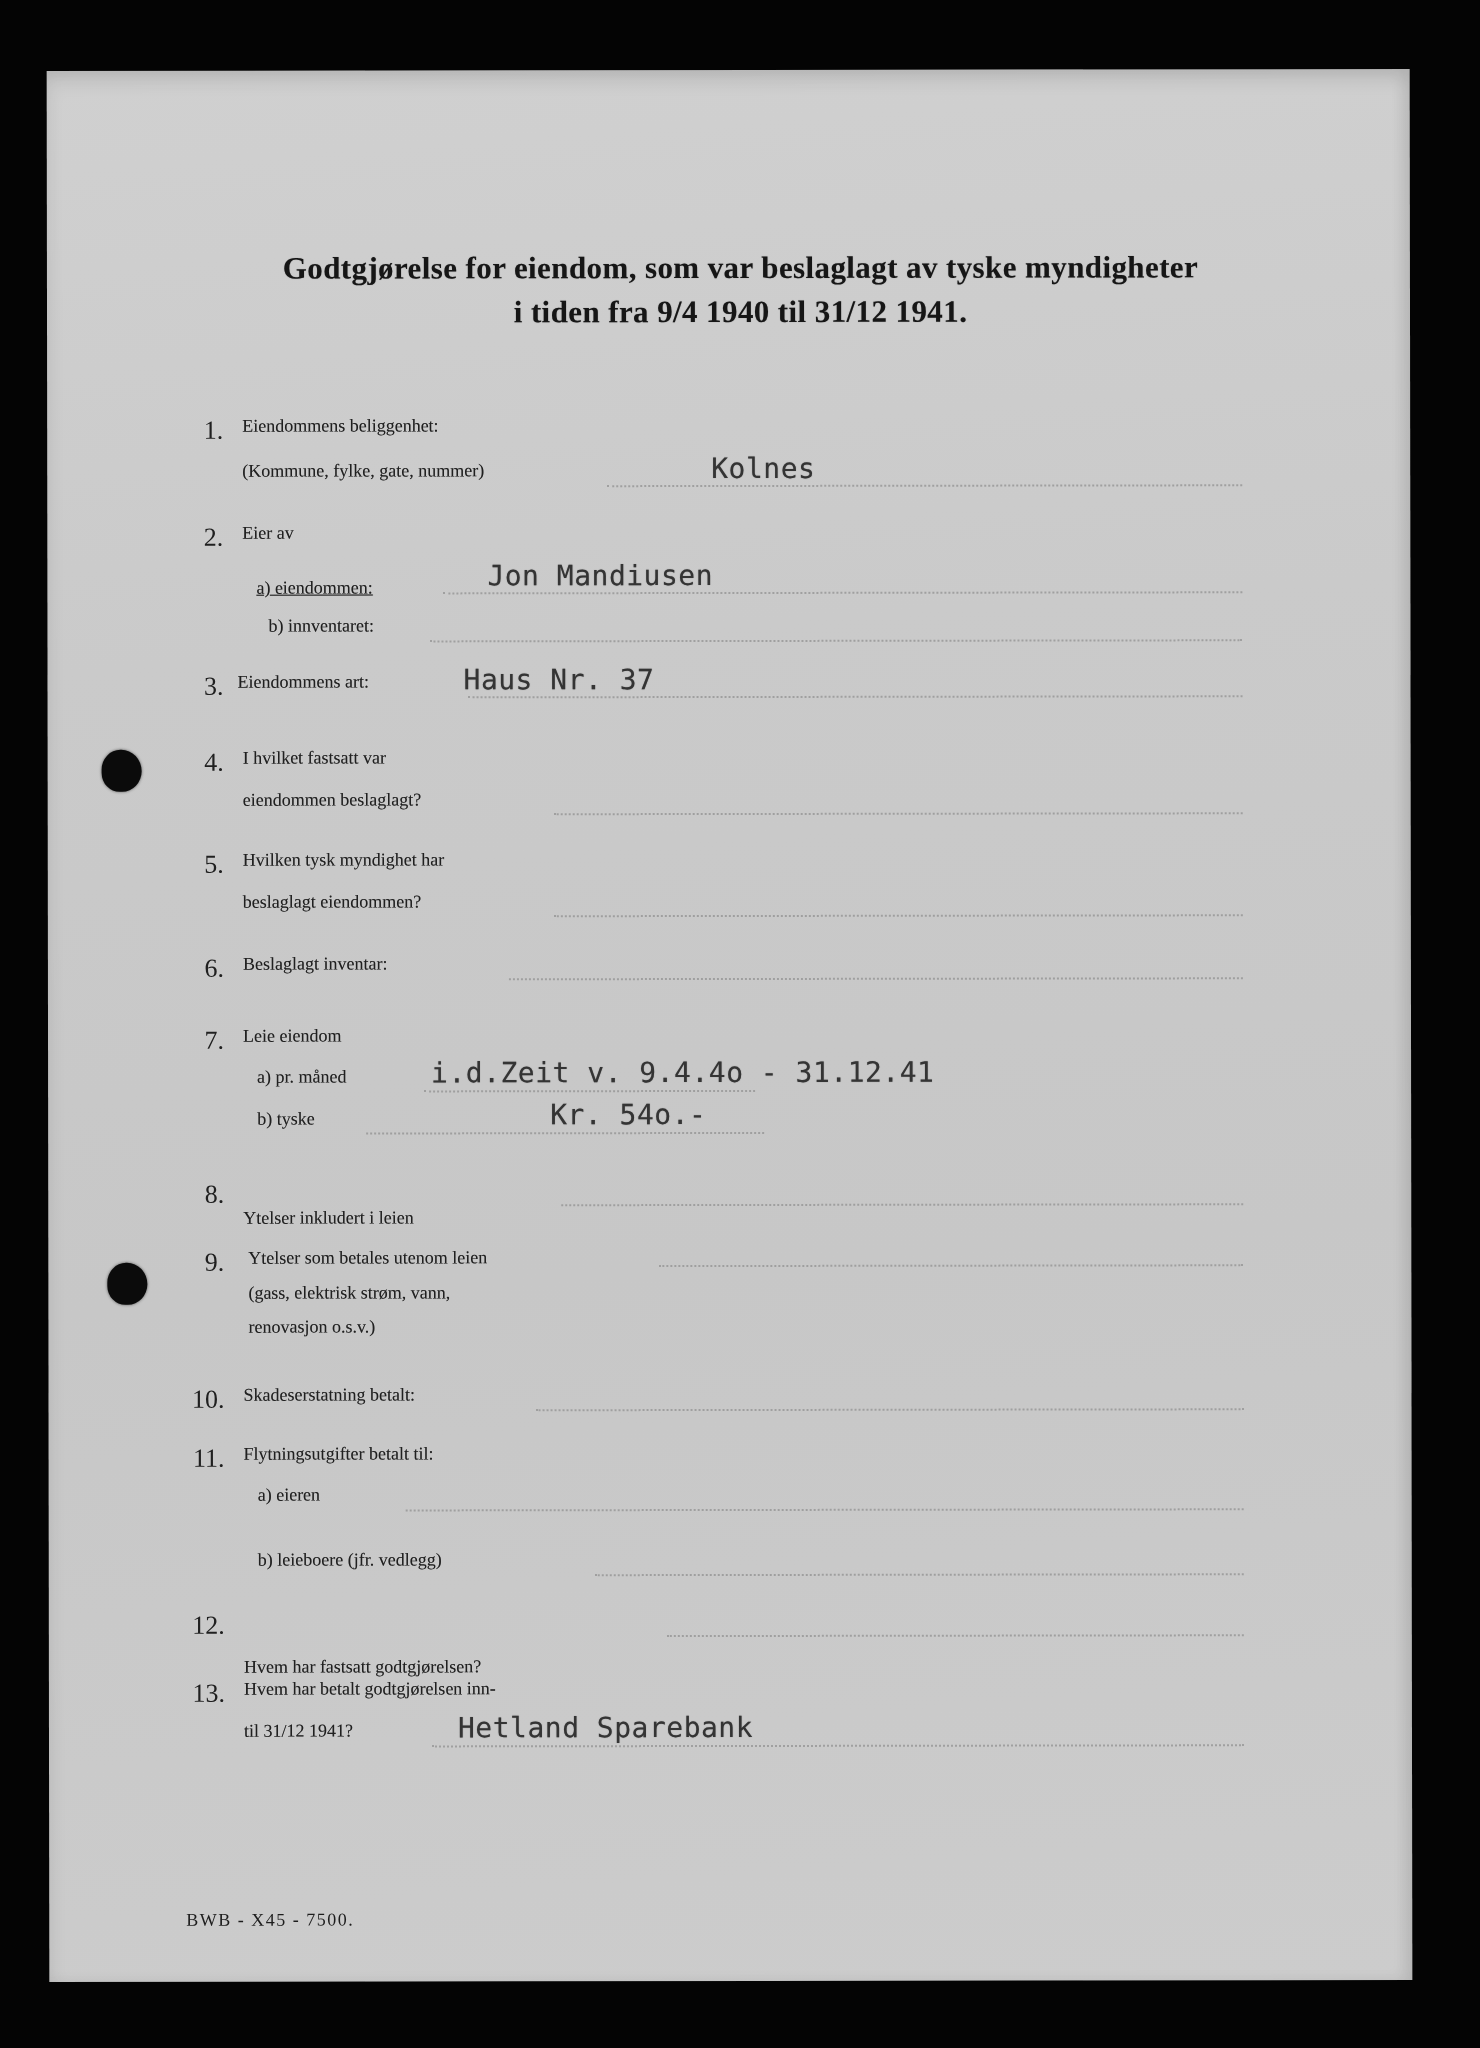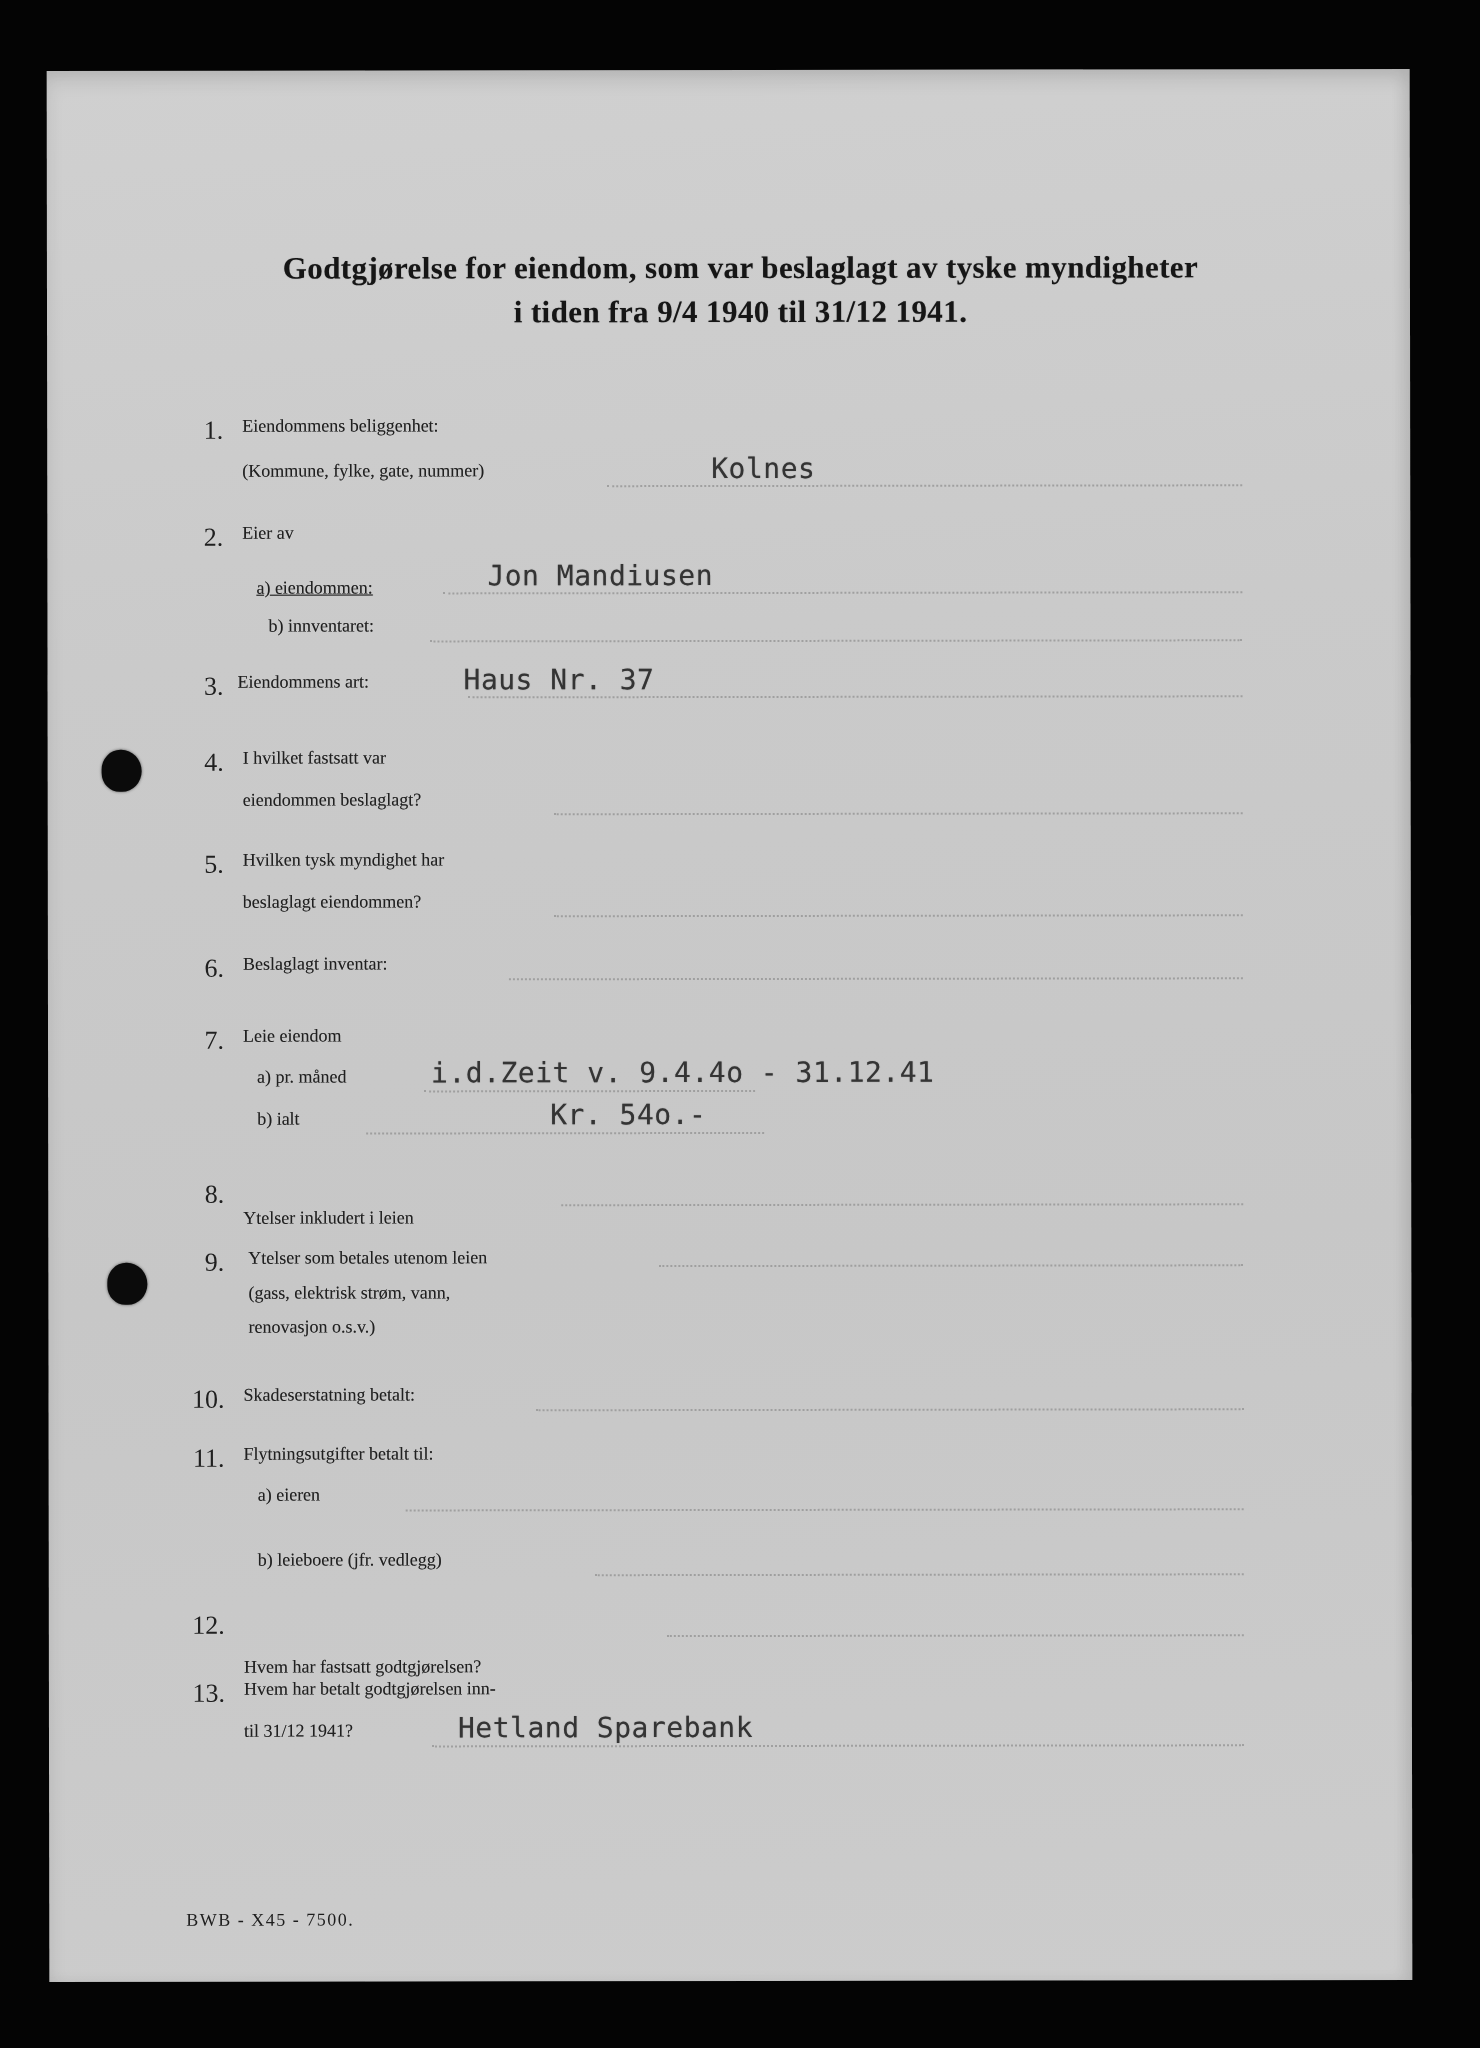--- a/index.html
+++ b/index.html
@@ -93,21 +93,21 @@
 
     <div class="abs num" style="left:116px;top:883px;">6.</div>
     <div class="abs lbl" style="left:195px;top:883px;">Beslaglagt inventar:</div>
     <div class="abs dots" style="left:461px;top:908px;width:734px;"></div>
 
     <div class="abs num" style="left:116px;top:955px;">7.</div>
     <div class="abs lbl" style="left:195px;top:955px;">Leie eiendom</div>
     <div class="abs lbl" style="left:209px;top:996px;">a) pr. måned</div>
     <div class="abs dots" style="left:376px;top:1020px;width:331px;"></div>
     <div class="abs typed" style="left:383px;top:986px;">i.d.Zeit v. 9.4.4o - 31.12.41</div>
-    <div class="abs lbl" style="left:209px;top:1038px;">b) ialt</div>
+    <div class="abs lbl" style="left:209px;top:1038px;">b) tyske</div>
     <div class="abs dots" style="left:318px;top:1062px;width:398px;"></div>
     <div class="abs typed" style="left:502px;top:1028px;">Kr. 54o.-</div>
 
     <div class="abs num" style="left:116px;top:1109px;">8.</div>
     <div class="abs lbl" style="left:195px;top:1109px;margin-top:28px;">Ytelser inkludert i leien</div>
     <div class="abs dots" style="left:513px;top:1134px;width:682px;"></div>
 
     <div class="abs num" style="left:116px;top:1177px;">9.</div>
     <div class="abs lbl" style="left:200px;top:1177px;">Ytelser som betales utenom leien</div>
     <div class="abs dots" style="left:611px;top:1195px;width:584px;"></div>

